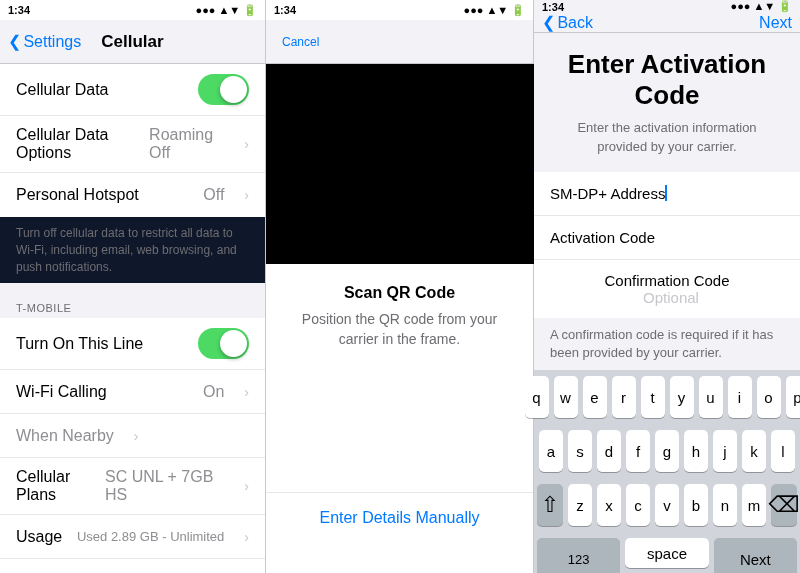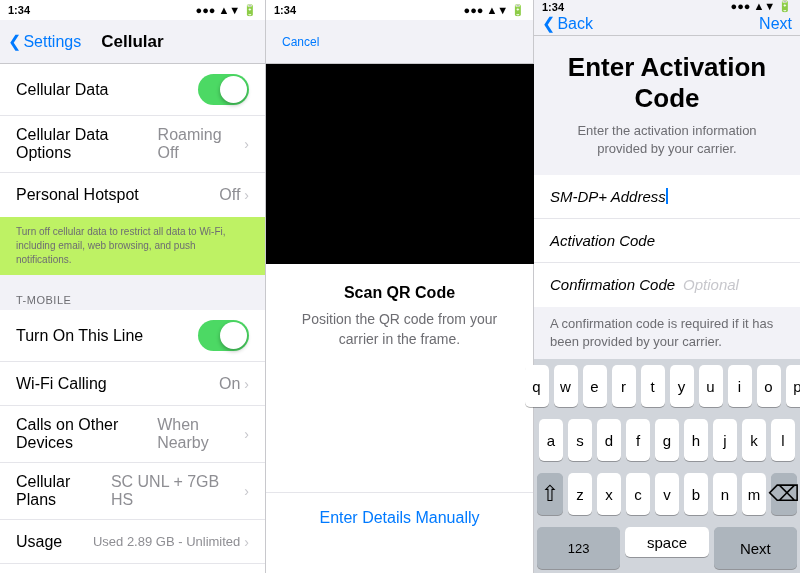--- a/index.html
+++ b/index.html
@@ -11,25 +11,25 @@
     .nav-bar { height: 44px; background: #f2f2f7; display: flex; align-items: center; justify-content: center; position: relative; padding: 0 16px; border-bottom: 1px solid #c8c8cc; }
     .nav-back { position: absolute; left: 8px; color: #007aff; font-size: 16px; display: flex; align-items: center; gap: 2px; }
     .nav-title { font-size: 17px; font-weight: 600; color: #000; }
     .settings-list { flex: 1; overflow-y: auto; background: #f2f2f7; }
     .section { background: #fff; margin-bottom: 0; }
     .section-separator { height: 35px; background: #f2f2f7; display: flex; align-items: flex-end; padding: 0 16px 4px; }
     .section-label { font-size: 11px; color: #6d6d72; text-transform: uppercase; letter-spacing: 0.5px; }
     .row { display: flex; align-items: center; justify-content: space-between; padding: 10px 16px; border-bottom: 1px solid #e5e5ea; min-height: 44px; background: #fff; }
     .row:last-child { border-bottom: none; }
     .row-label { font-size: 16px; color: #000; }
-    .row-value { font-size: 16px; color: #8e8e93; display: flex; align-items: center; gap: 4px; }
+    .row-value { font-size: 16px; color: #8e8e93; display: flex; align-items: center; gap: 20px; }
     .chevron { color: #c7c7cc; font-size: 14px; }
     .toggle { width: 51px; height: 31px; border-radius: 15.5px; background: #4cd964; display: flex; align-items: center; padding: 2px; }
     .toggle-knob { width: 27px; height: 27px; border-radius: 50%; background: #fff; box-shadow: 0 2px 4px rgba(0,0,0,0.3); margin-left: auto; }
-    .info-text { font-size: 10px; color: #6d6d72; padding: 8px 16px; line-height: 1.4; background: #bef264; }
+    .info-text { font-size: 12px; color: #6d6d72; padding: 8px 16px; line-height: 1.4; background: #0f172a; }
 
     
     .panel2 { width: 268px; height: 573px; background: #fff; display: flex; flex-direction: column; border-right: 1px solid #c8c8cc; }
     .panel2-status { height: 20px; background: #fff; display: flex; align-items: center; justify-content: space-between; padding: 0 8px; font-size: 11px; font-weight: 600; }
     .panel2-nav { height: 44px; background: #f2f2f7; display: flex; align-items: center; padding: 0 16px; border-bottom: 1px solid #c8c8cc; }
     .cancel-btn { color: #007aff; font-size: 12px; }
     .qr-viewfinder { width: 268px; height: 200px; background: #000; }
     .scan-title { font-size: 16px; font-weight: 600; color: #000; text-align: center; margin: 20px 16px 8px; }
     .scan-desc { font-size: 14px; color: #6d6d72; text-align: center; margin: 0 24px; line-height: 1.4; }
     .panel2-spacer { flex: 1; }
@@ -37,23 +37,23 @@
     .panel2-bottom { height: 30px; background: #fff; }
 
     
     .panel3 { width: 266px; height: 573px; background: #f2f2f7; display: flex; flex-direction: column; }
     .panel3-status { height: 20px; background: #f2f2f7; display: flex; align-items: center; justify-content: space-between; padding: 0 8px; font-size: 11px; font-weight: 600; }
     .panel3-nav { height: 44px; background: #f2f2f7; display: flex; align-items: center; justify-content: space-between; padding: 0 8px; border-bottom: 1px solid #c8c8cc; }
     .back-btn { color: #007aff; font-size: 16px; display: flex; align-items: center; gap: 2px; }
     .next-btn { color: #007aff; font-size: 16px; }
     .form-title { font-size: 26px; font-weight: 700; color: #000; text-align: center; margin: 16px 16px 8px; line-height: 1.2; }
     .form-desc { font-size: 13px; color: #6d6d72; text-align: center; margin: 0 24px 16px; line-height: 1.4; }
-    .form-section { background: #fff; margin: 0 0 0 0; font-style: italic; }
+    .form-section { background: #fff; margin: 0 0 0 0; }
     .form-row { padding: 12px 16px; border-bottom: 1px solid #e5e5ea; background: #fff; min-height: 44px; display: flex; align-items: center; }
-    .form-row:last-child { border-bottom: none; }
+    .form-row:last-child { border-bottom: none; flex-direction: column; }
     .form-label { font-size: 15px; color: #000; }
     .form-label-optional { font-size: 15px; color: #c7c7cc; margin-left: 8px; }
     .form-note { font-size: 13px; color: #6d6d72; padding: 8px 16px; line-height: 1.4; background: #f2f2f7; }
     .keyboard-container { margin-top: auto; background: #d1d5db; }
     .keyboard-row { display: flex; justify-content: center; gap: 5px; padding: 6px 3px; }
     .key { background: #fff; border-radius: 5px; font-size: 15px; height: 42px; min-width: 24px; flex: 1; display: flex; align-items: center; justify-content: center; box-shadow: 0 1px 0 rgba(0,0,0,0.3); color: #000; cursor: pointer; }
     .key-dark { background: #adb5bd; color: #000; }
     .key-wide { flex: 1.5; font-size: 22px; }
     .keyboard-bottom-row { display: flex; gap: 5px; padding: 6px 3px 4px; }
     .key-123 { background: #adb5bd; border-radius: 5px; height: 42px; width: 40px; display: flex; align-items: center; justify-content: center; font-size: 13px; }
@@ -117,21 +117,20 @@
         </div>
       </div>
       <div class="row">
         <span class="row-label">Wi-Fi Calling</span>
         <div class="row-value">
           <span>On</span>
           <span class="chevron">›</span>
         </div>
       </div>
       <div class="row">
-        <span class="row-label">Calls on Other Devices</span>
         <div class="row-value">
           <span>When Nearby</span>
           <span class="chevron">›</span>
         </div>
       </div>
       <div class="row">
         <span class="row-label">Cellular Plans</span>
         <div class="row-value">
           <span>SC UNL + 7GB HS</span>
           <span class="chevron">›</span>

